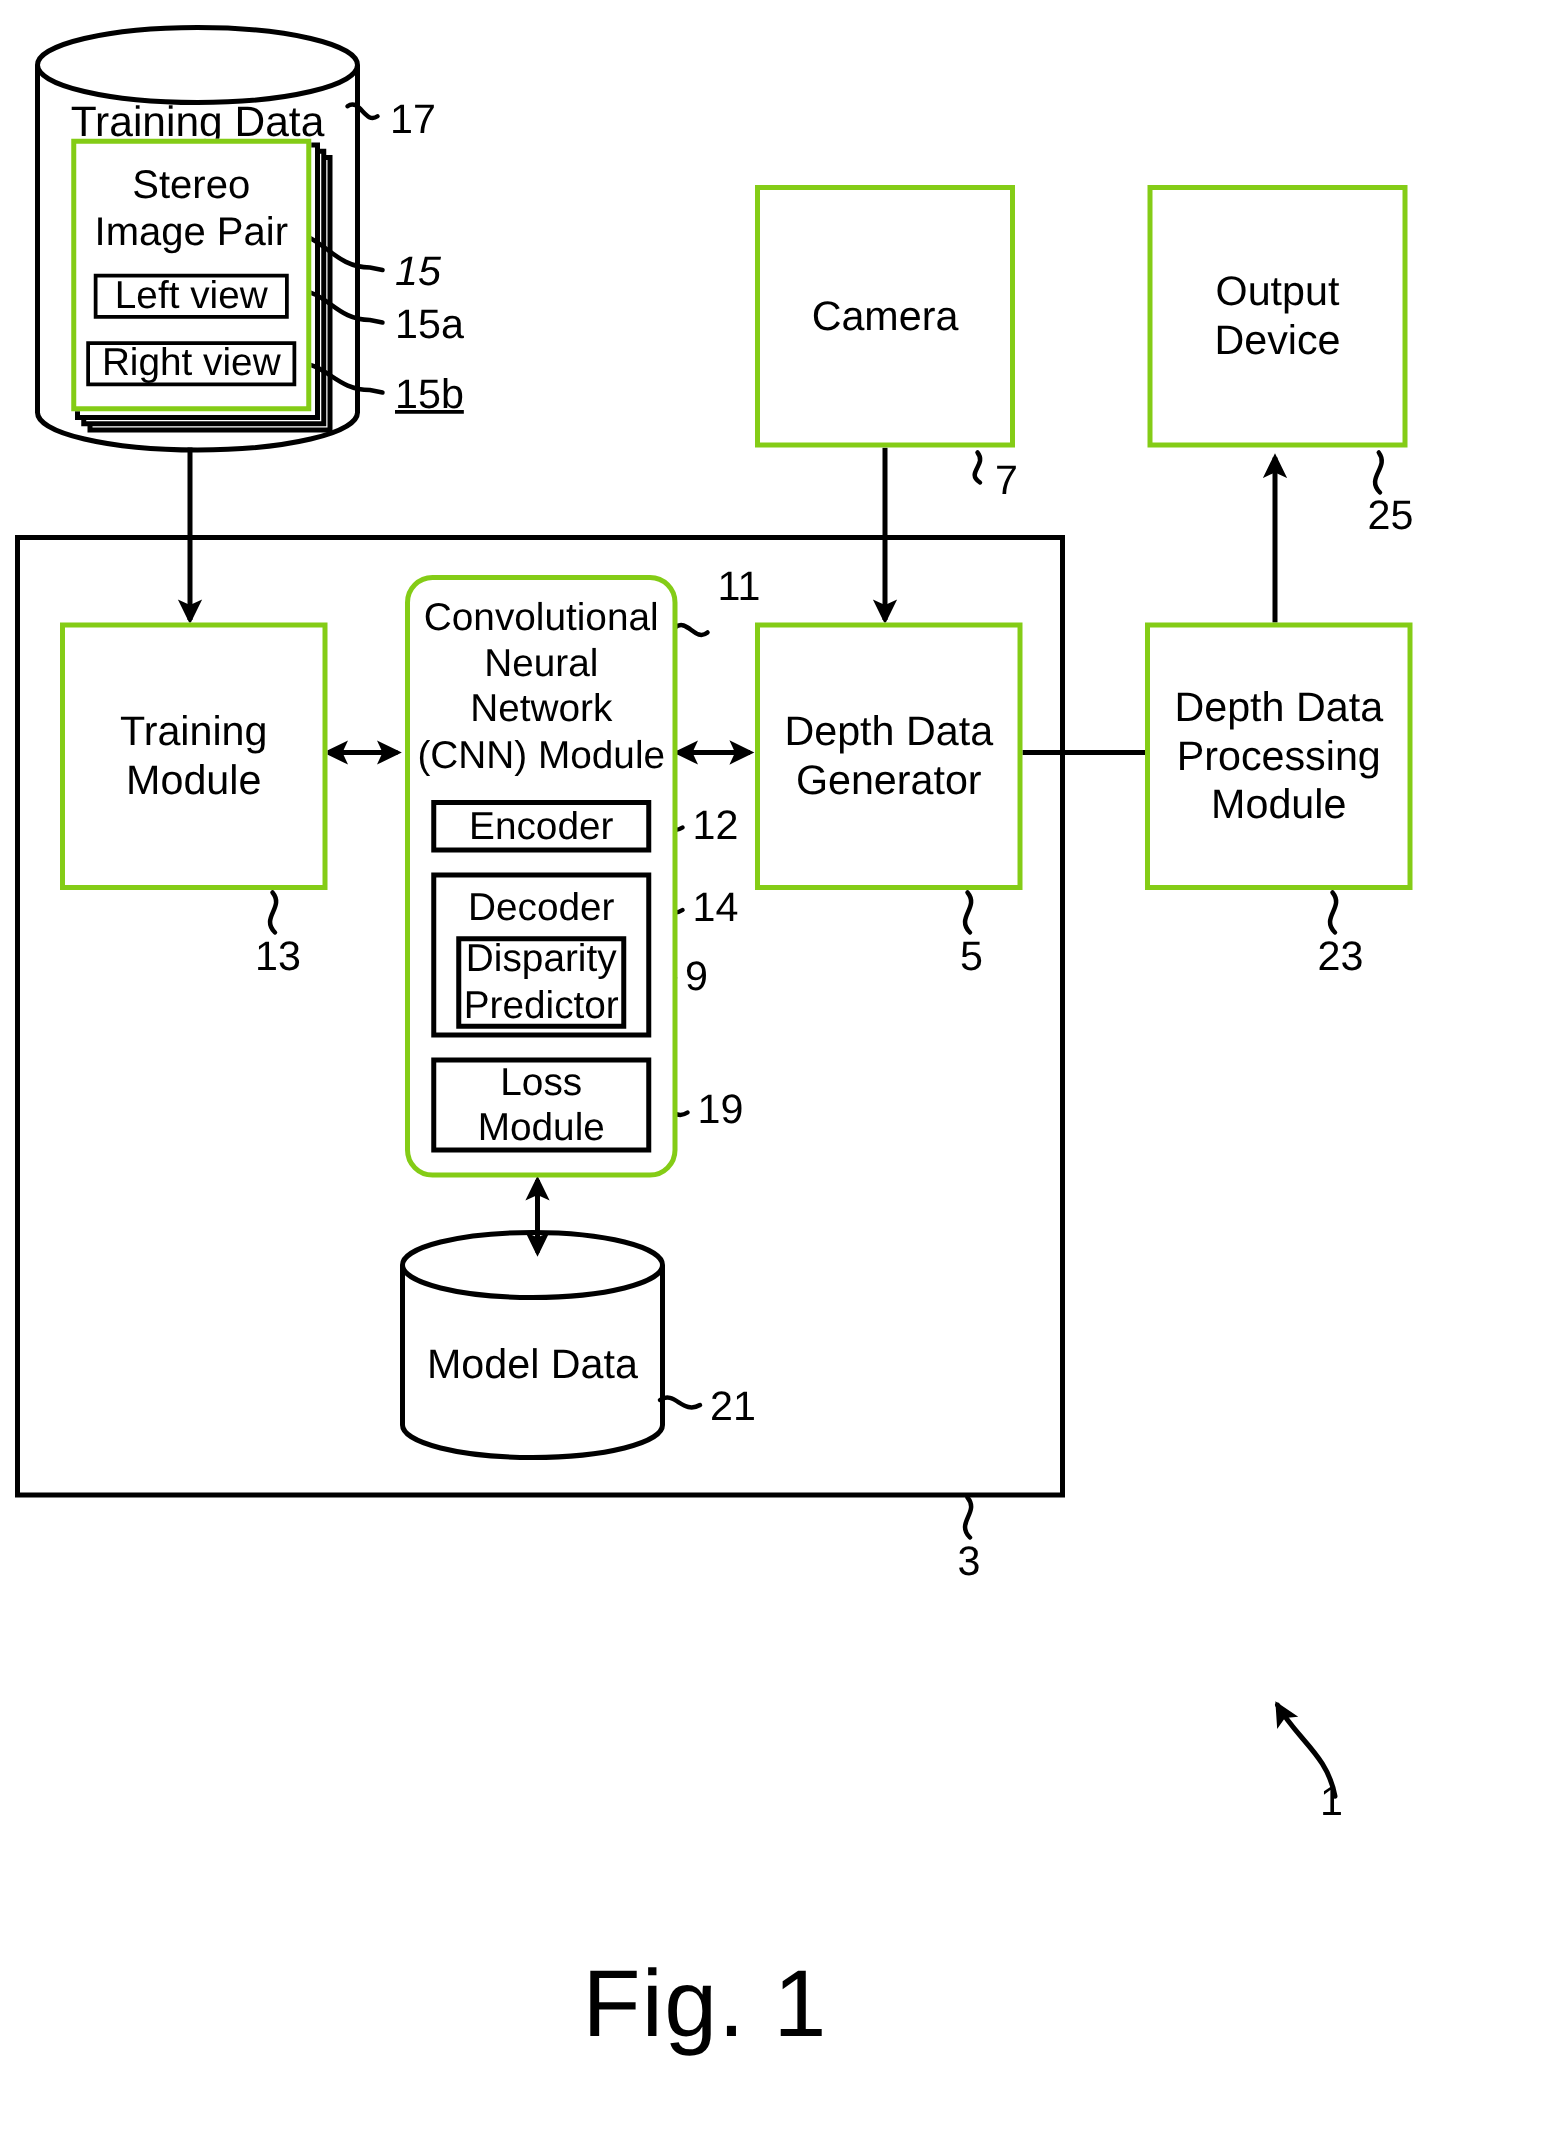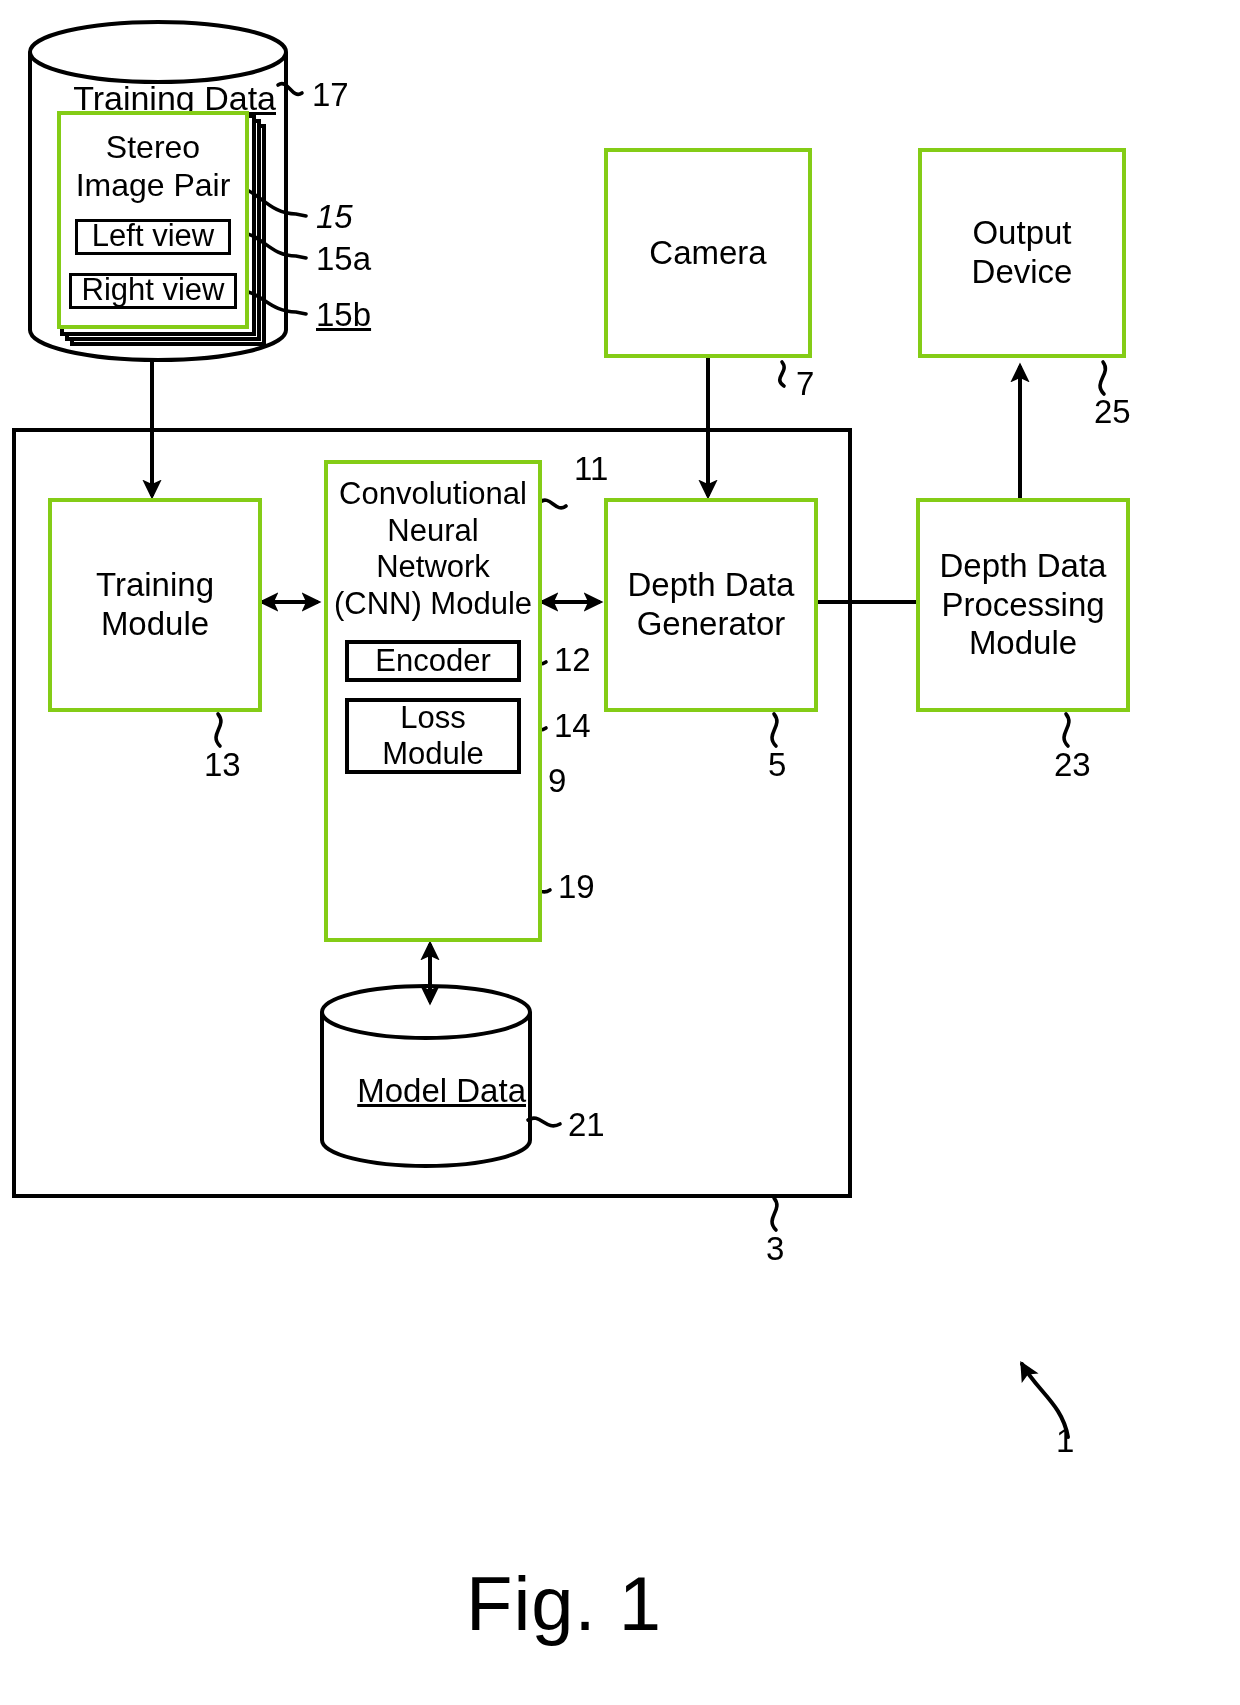--- a/index.html
+++ b/index.html
@@ -57,24 +57,23 @@
     white-space: pre-line;
   }
   .refnum {
     position: absolute;
     font-size: 33px;
     line-height: 1;
     white-space: nowrap;
   }
   .cyl-label {
     position: absolute;
-    text-align: right;
+    text-align: center;
     white-space: pre-line;
     line-height: 1.18;
-    text-decoration: underline;
   }
   .figcaption {
     position: absolute;
     font-size: 76px;
     letter-spacing: 1px;
     white-space: nowrap;
   }
   .fs-31 { font-size: 31px; }
   .fs-32 { font-size: 32px; }
   .fs-33 { font-size: 33px; }
@@ -184,30 +183,37 @@
 
   <div class="node" style="left:918px; top:148px; width:208px; height:210px;">
     <span class="label-text fs-33">Output Device</span>
   </div>
 
   <div class="node" style="left:48px; top:498px; width:214px; height:214px;">
     <span class="label-text fs-33">Training
 Module</span>
   </div>
 
-  <div class="node" style="left:324px; top:460px; width:218px; height:482px; flex-direction:column; justify-content:flex-start; padding-top:12px;">
+  <div class="node" style="left:324px; top:460px; width:218px; height:482px; flex-direction:column; justify-content:flex-start; padding-top:12px;border-radius:22px;">
     <div class="label-text fs-31">Convolutional
 Neural
 Network
 (CNN) Module</div>
 
     <div class="node-inner" style="position:static; margin-top:18px; width:176px; height:42px;">
       <span class="fs-31">Encoder</span>
     </div>
 
+    <div class="node-inner" style="position:static; margin-top:16px; width:176px; height:132px; flex-direction:column; justify-content:flex-start; padding-top:6px;">
+      <span class="fs-31">Decoder</span>
+      <div class="node-inner" style="position:static; margin-top:4px; width:136px; height:74px;">
+        <span class="label-text fs-31">Disparity
+Predictor</span>
+      </div>
+    </div>
 
     <div class="node-inner" style="position:static; margin-top:16px; width:176px; height:76px;">
       <span class="label-text fs-31">Loss
 Module</span>
     </div>
   </div>
 
   <div class="cyl-label fs-33" style="left:326px; top:1072px; width:200px;">Model Data</div>
 
   <div class="node" style="left:604px; top:498px; width:214px; height:214px;">

